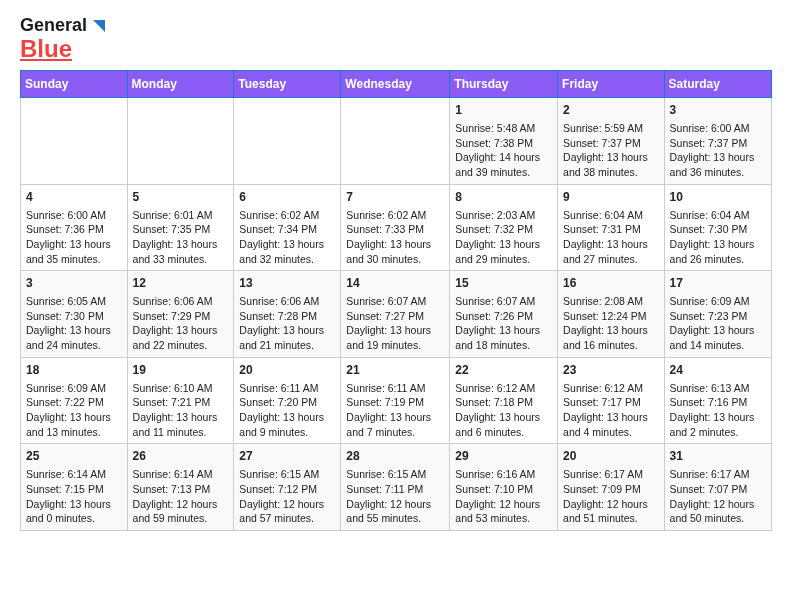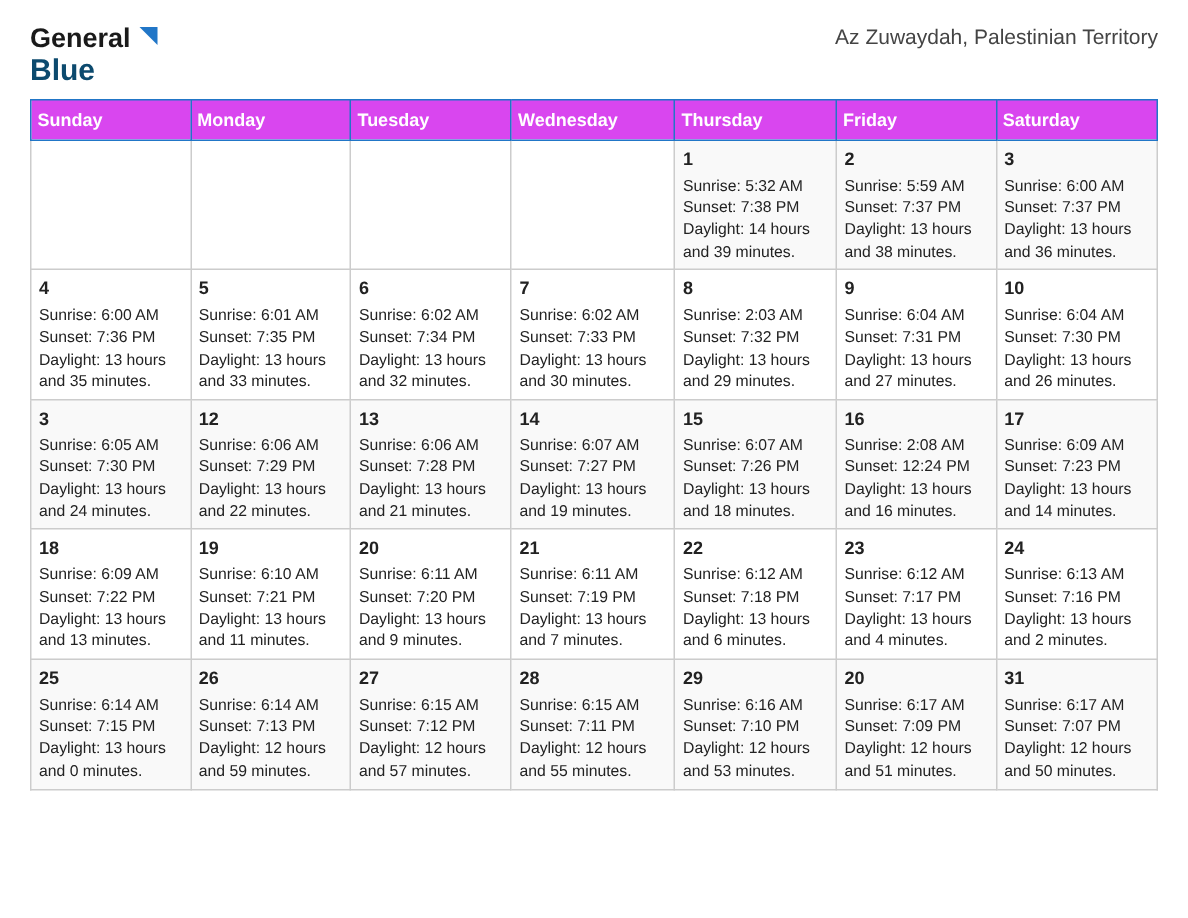--- a/index.html
+++ b/index.html
@@ -33,21 +33,21 @@
     .title-block p {
       font-size: 14px;
       color: #444;
     }
     table {
       width: 100%;
       border-collapse: collapse;
       font-size: 11px;
     }
     thead tr th {
-      background: #d946ef;
+      background: #8b5cf6;
       color: #fff;
       padding: 6px 4px;
       text-align: left;
       font-size: 12px;
       font-weight: bold;
       border: 1px solid #2176c7;
     }
     tbody tr td {
       border: 1px solid #ccc;
       vertical-align: top;
@@ -73,31 +73,30 @@
     .empty-cell {
       background: #fff !important;
     }
   </style>
 </head>
 <body>
 
 <div class="header">
   <div class="logo">
     <div style="display:flex;flex-direction:column;line-height:1.1;">
-      <div style="display:flex;align-items:flex-start;gap:2px;">
+      <div style="display:flex;align-items:flex-end;gap:2px;">
         <span style="font-size:18px;font-weight:bold;color:#1a1a1a;">General</span>
         <svg width="18" height="18" viewBox="0 0 18 18">
           <polygon points="4,2 16,2 16,14" fill="#2176c7"></polygon>
         </svg>
       </div>
-      <span style="font-size:20px;font-weight:bold;color:#0c4a6e;">Blue</span>
+      <span style="font-size:24px;font-weight:bold;color:#ef4444;text-decoration:underline;">Blue</span>
     </div>
   </div>
   <div class="title-block">
-    <p>Az Zuwaydah, Palestinian Territory</p>
   </div>
 </div>
 
 <table>
   <thead>
     <tr>
     <th>Sunday</th>
         <th>Monday</th>
         <th>Tuesday</th>
         <th>Wednesday</th>
@@ -107,21 +106,21 @@
       </tr>
   </thead>
   <tbody id="calendar-body">
   <tr>
         <td class="empty-cell"></td>
         <td class="empty-cell"></td>
         <td class="empty-cell"></td>
         <td class="empty-cell"></td>
         <td>
           <span class="day-num">1</span>
-          <span>Sunrise: 5:32 AM</span><br>
+          <span>Sunrise: 5:48 AM</span><br>
           <span>Sunset: 7:38 PM</span><br>
           <span>Daylight: 14 hours and 39 minutes.</span>
         </td>
         <td>
           <span class="day-num">2</span>
           <span>Sunrise: 5:59 AM</span><br>
           <span>Sunset: 7:37 PM</span><br>
           <span>Daylight: 13 hours and 38 minutes.</span>
         </td>
         <td>

